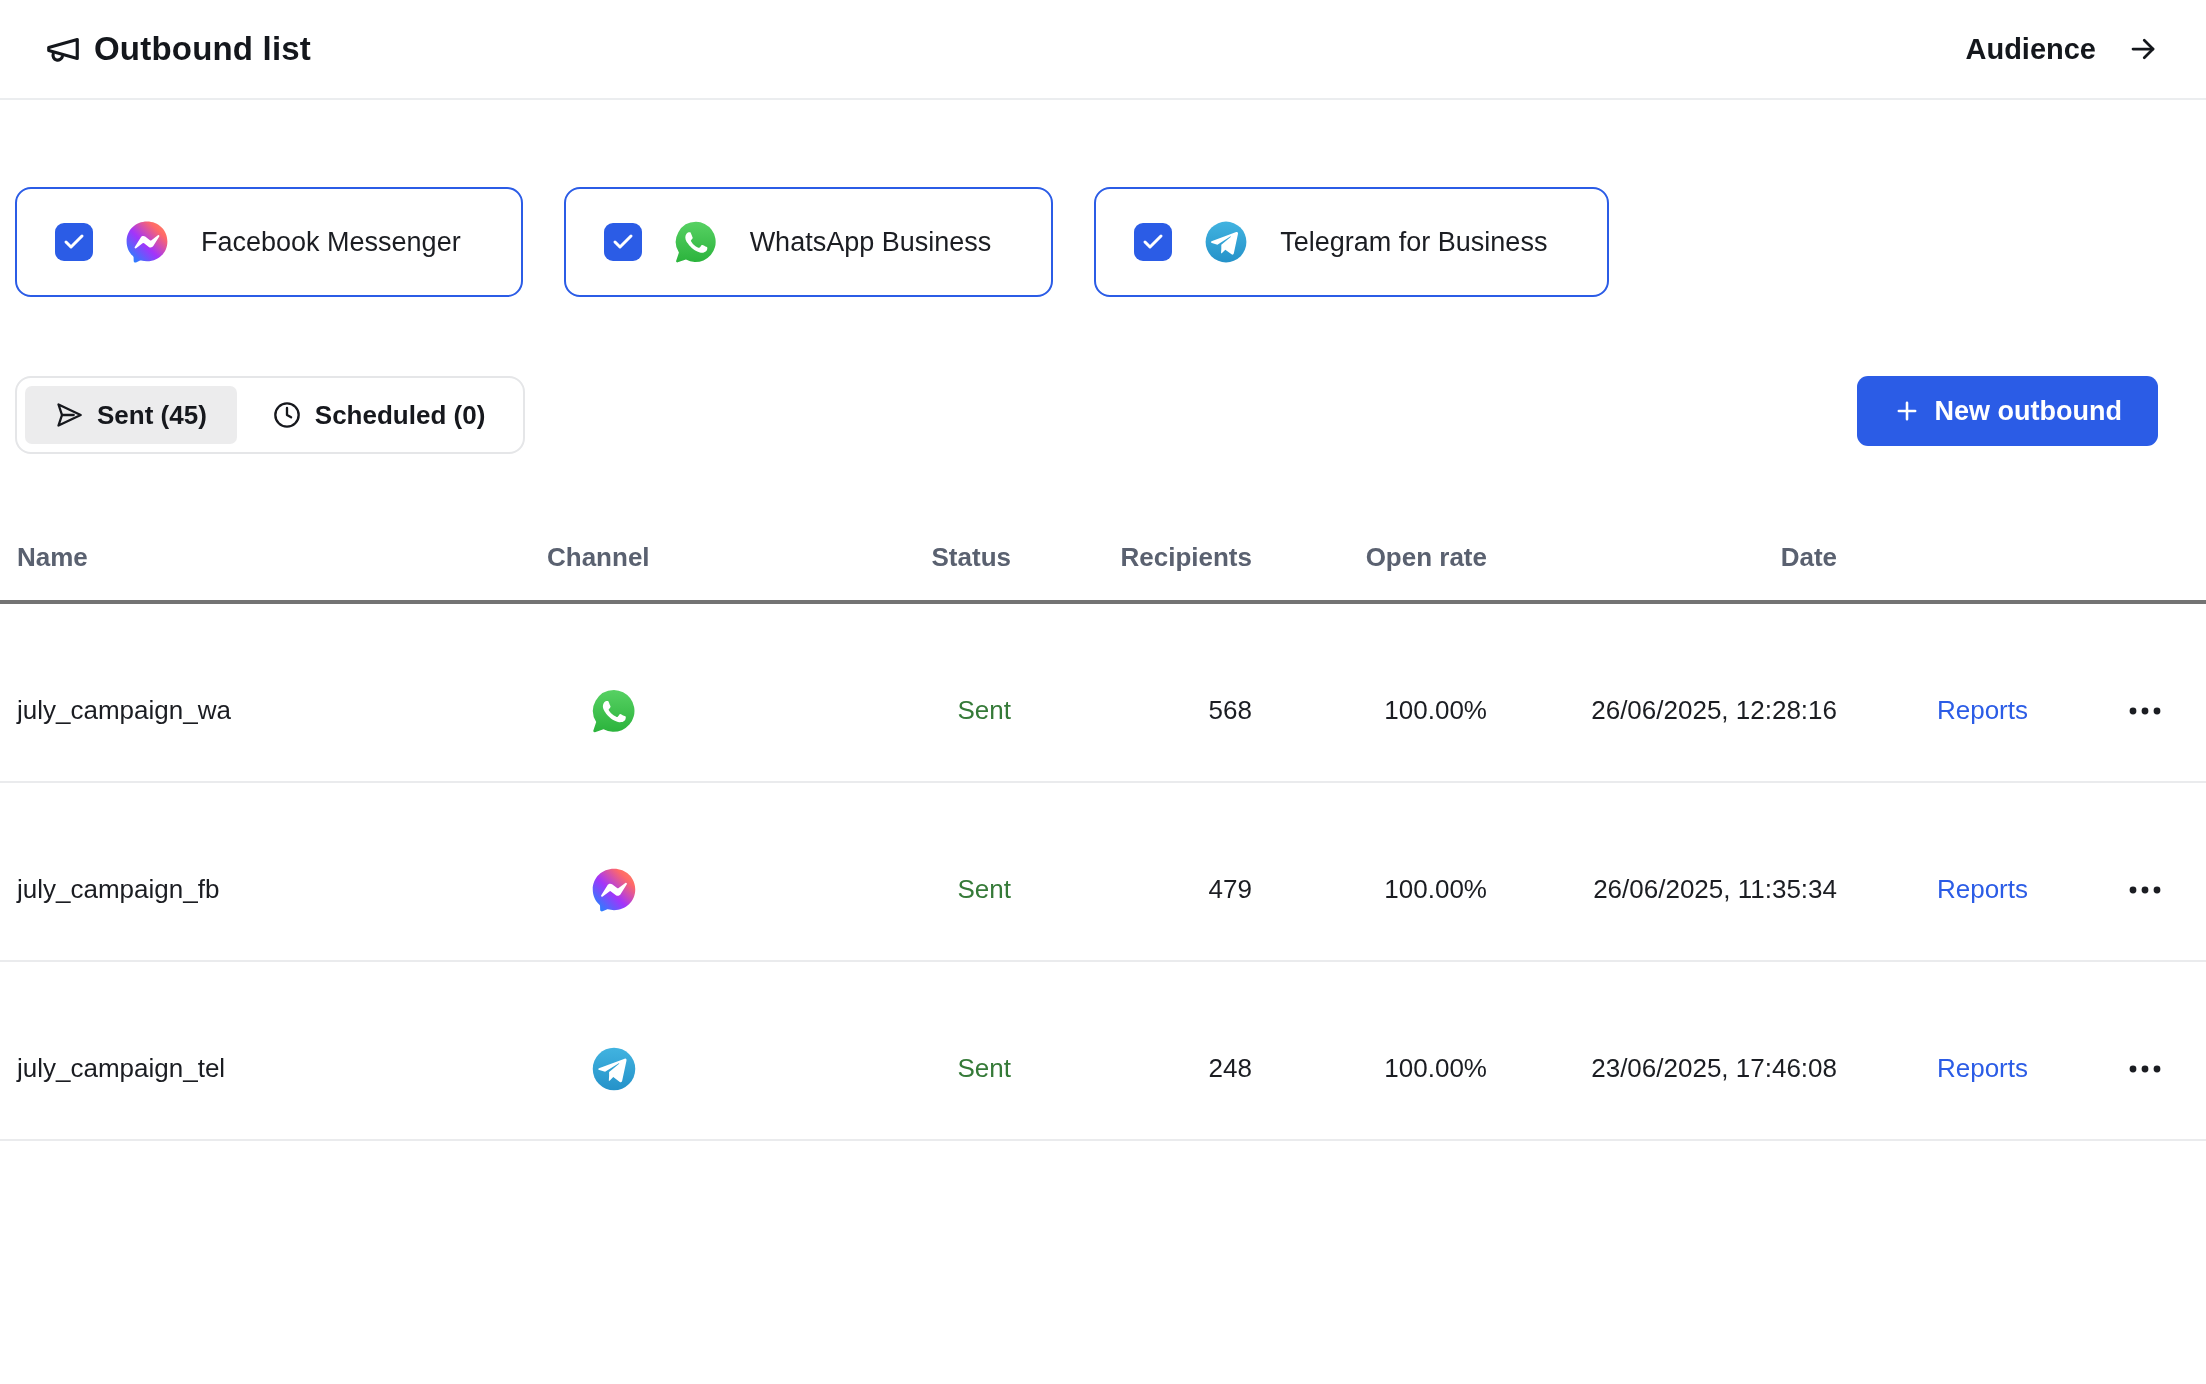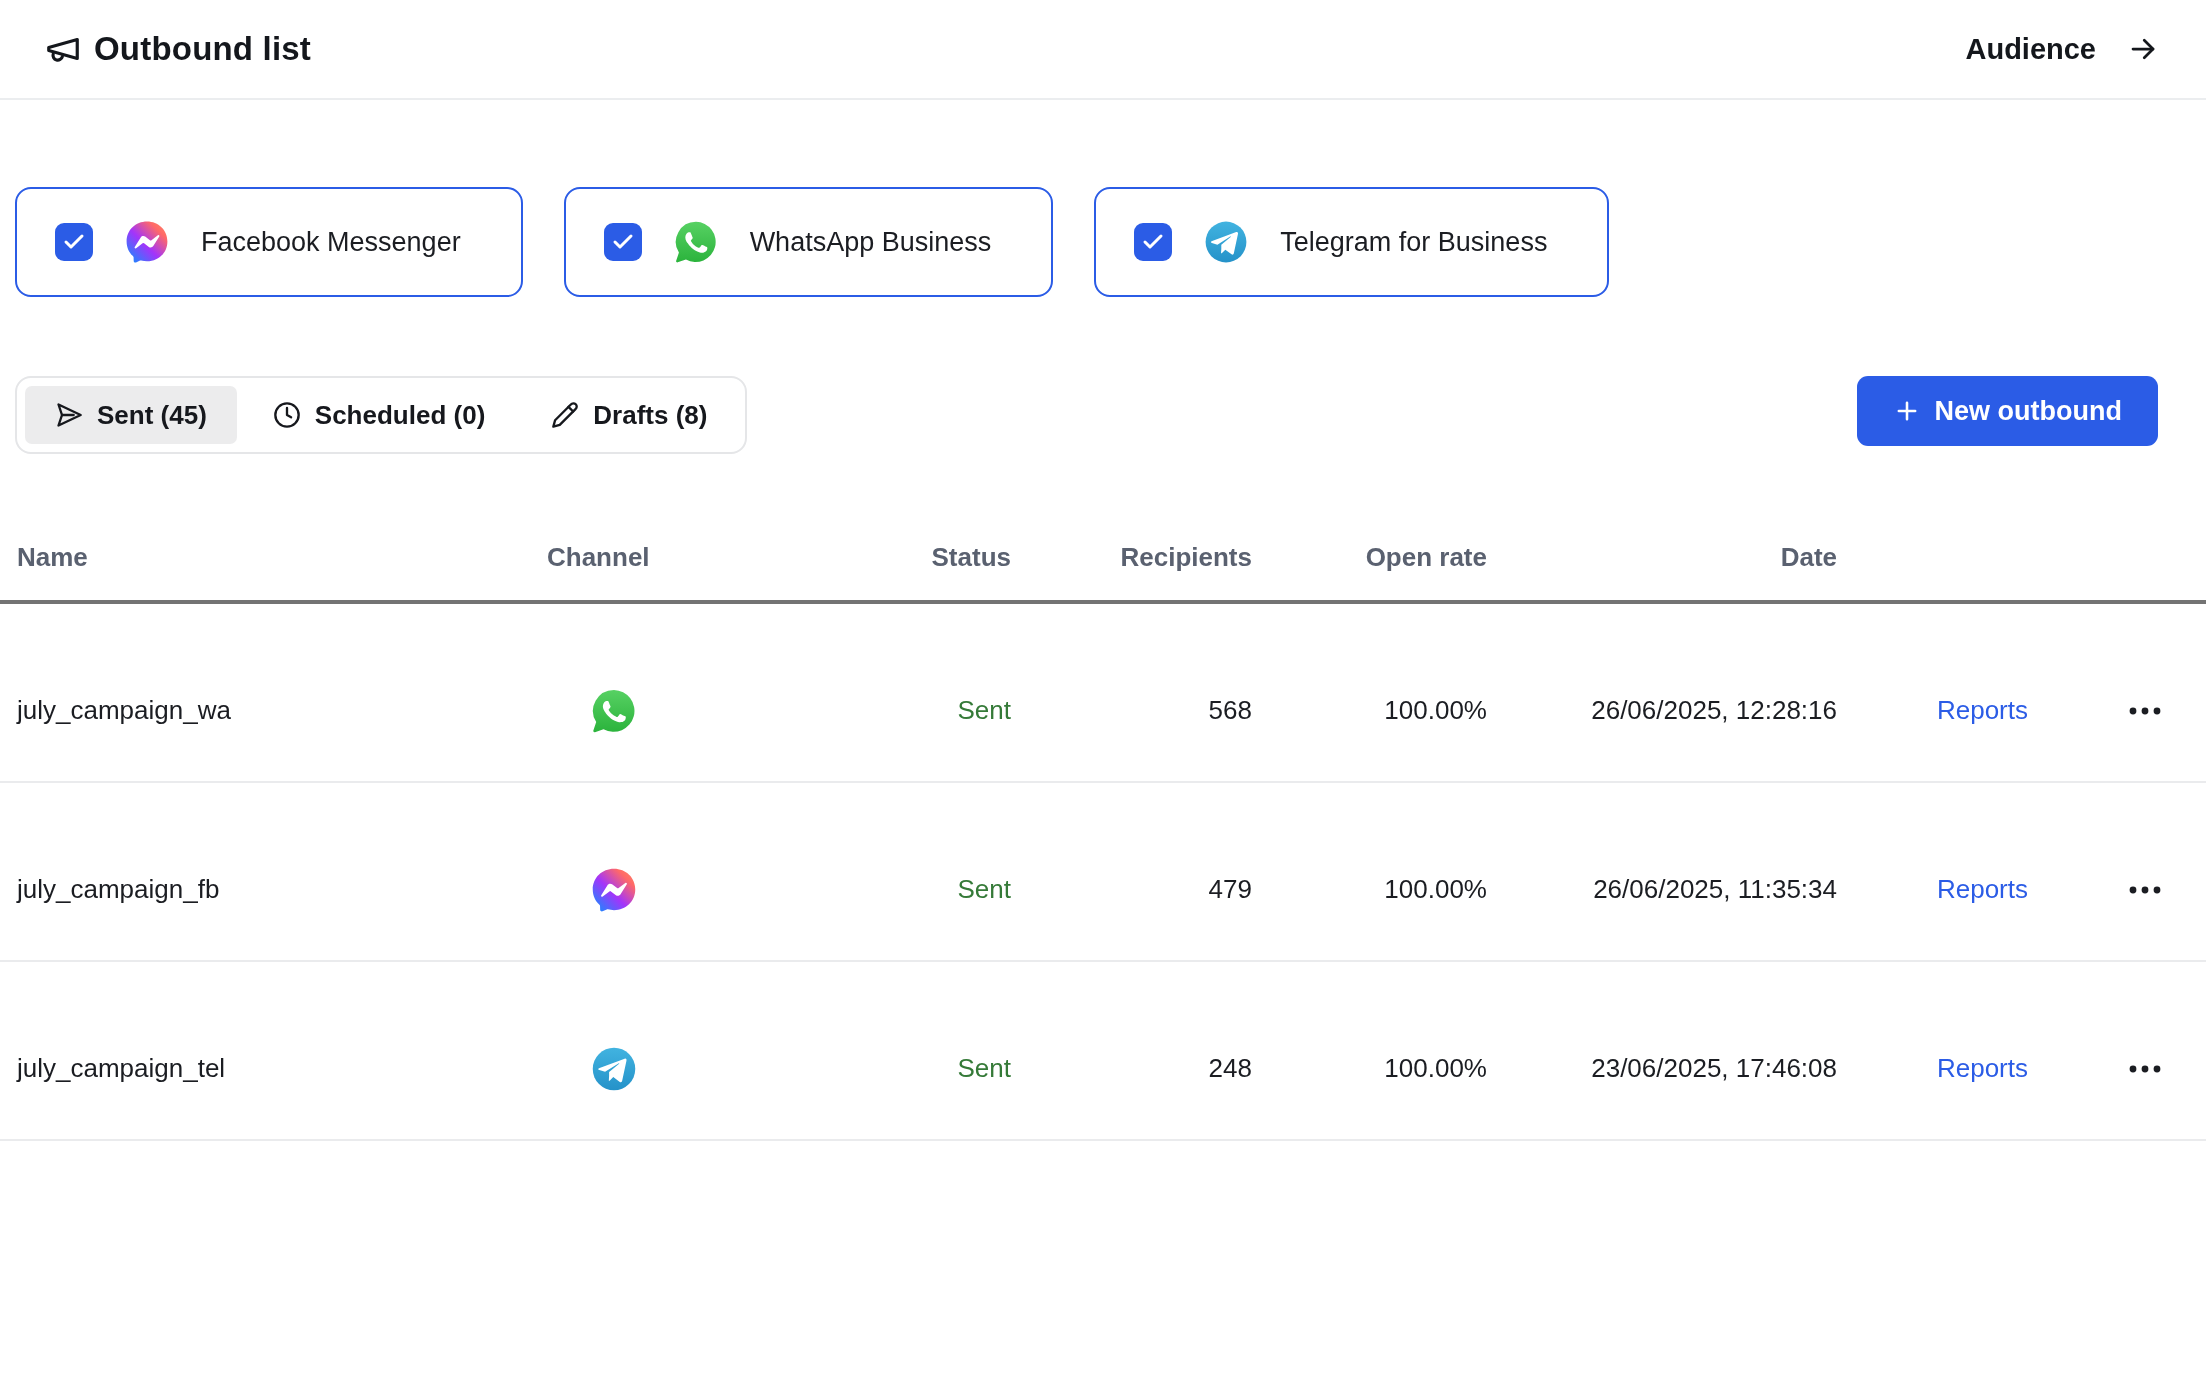--- a/index.html
+++ b/index.html
@@ -206,27 +206,20 @@
       </svg>
       <span>Sent (45)</span>
     </button>
     <button class="tab">
       <svg class="icon" width="28" height="28" viewBox="0 0 24 24" fill="none" stroke="#16181d" stroke-width="2" stroke-linecap="round" stroke-linejoin="round">
         <circle cx="12" cy="12" r="10"></circle>
           <polyline points="12 6 12 12 15.5 14"></polyline>
       </svg>
       <span>Scheduled (0)</span>
     </button>
-    <button class="tab">
-      <svg class="icon" width="28" height="28" viewBox="0 0 24 24" fill="none" stroke="#16181d" stroke-width="2" stroke-linecap="round" stroke-linejoin="round">
-        <path d="M17 3a2.85 2.83 0 1 1 4 4L7.5 20.5 2 22l1.5-5.5Z"></path>
-          <path d="m15 5 4 4"></path>
-      </svg>
-      <span>Drafts (8)</span>
-    </button>
   </div>
 
   <button class="new-outbound-btn">
     <svg class="icon" width="28" height="28" viewBox="0 0 24 24" fill="none" stroke="#ffffff" stroke-width="2.2" stroke-linecap="round">
         <path d="M12 5v14M5 12h14"></path>
       </svg>
     <span>New outbound</span>
   </button>
 </div>
 

